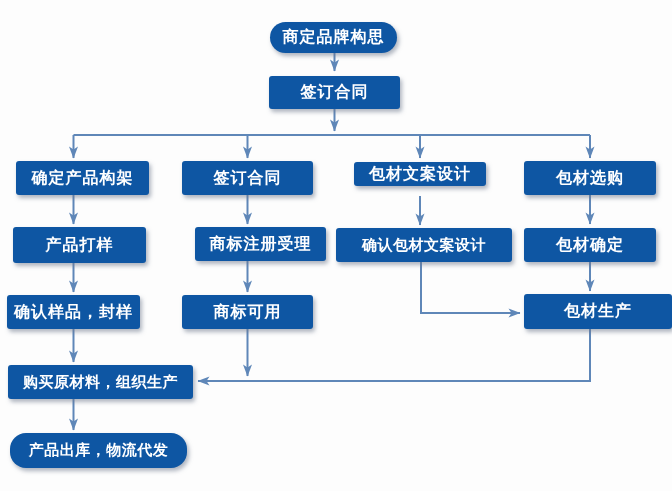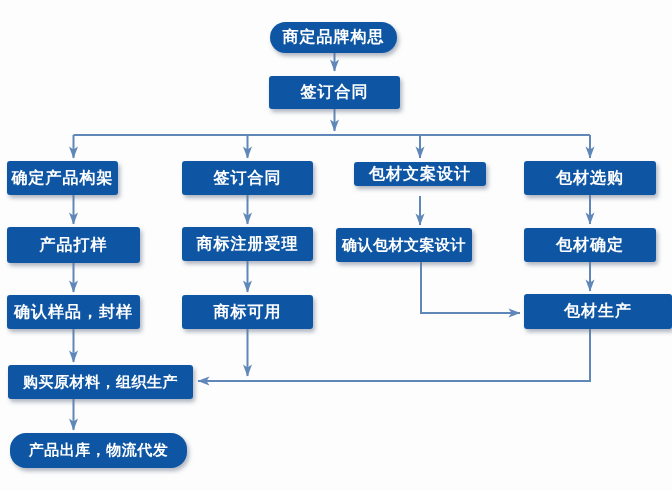--- a/index.html
+++ b/index.html
@@ -68,33 +68,33 @@
       <path d="M590,195 V224" marker-end="url(#arrow)"></path>
       <path d="M590,262 V291" marker-end="url(#arrow)"></path>
       <path d="M590,329 V381 H198" marker-end="url(#arrow)"></path>
     </g>
   </svg>
 
   <div class="node pill" style="left:270px;top:22px;width:127px;height:31px">商定品牌构思</div>
 
   <div class="node" style="left:269px;top:76px;width:131px;height:33px">签订合同</div>
 
-  <div class="node" style="left:7px;top:161px;width:111px;height:34px">确定产品构架</div>
+  <div class="node" style="left:16px;top:161px;width:133px;height:34px">确定产品构架</div>
 
   <div class="node" style="left:182px;top:161px;width:131px;height:34px">签订合同</div>
 
   <div class="node" style="left:354px;top:162px;width:132px;height:24px">包材文案设计</div>
 
   <div class="node" style="left:524px;top:161px;width:132px;height:34px">包材选购</div>
 
-  <div class="node" style="left:7px;top:227px;width:133px;height:36px">产品打样</div>
+  <div class="node" style="left:13px;top:227px;width:133px;height:36px">产品打样</div>
 
-  <div class="node" style="left:182px;top:227px;width:131px;height:34px">商标注册受理</div>
+  <div class="node" style="left:195px;top:227px;width:131px;height:34px">商标注册受理</div>
 
-  <div class="node small" style="left:336px;top:228px;width:136px;height:34px">确认包材文案设计</div>
+  <div class="node small" style="left:336px;top:228px;width:176px;height:34px">确认包材文案设计</div>
 
   <div class="node" style="left:524px;top:228px;width:132px;height:34px">包材确定</div>
 
   <div class="node" style="left:7px;top:295px;width:133px;height:34px">确认样品，封样</div>
 
   <div class="node" style="left:182px;top:295px;width:131px;height:34px">商标可用</div>
 
   <div class="node" style="left:524px;top:294px;width:148px;height:35px">包材生产</div>
 
   <div class="node small" style="left:8px;top:365px;width:185px;height:34px">购买原材料，组织生产</div>

